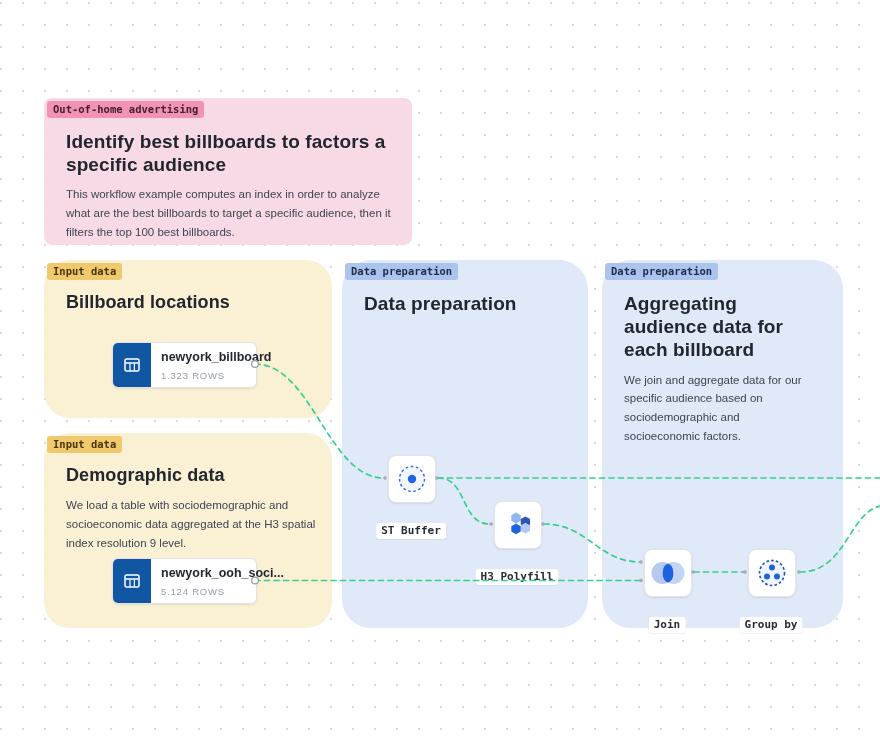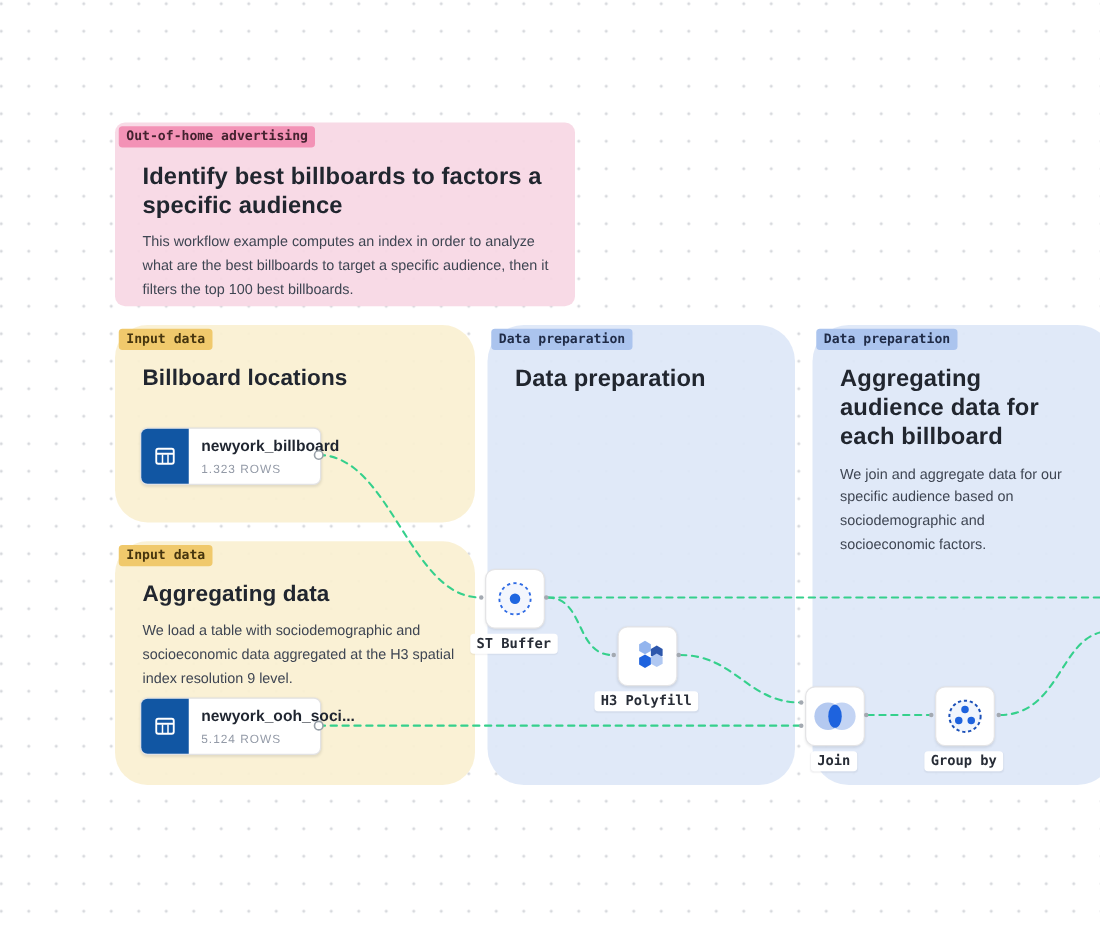--- a/index.html
+++ b/index.html
@@ -3,21 +3,21 @@
 <meta charset="utf-8">
 <style>
   html,body{margin:0;padding:0;background:#ffffff;}
   #canvas{
     position:relative;width:880px;height:740px;overflow:hidden;
     font-family:"Liberation Sans",sans-serif;
     background-color:#ffffff;
     background-image:radial-gradient(circle,rgba(110,116,132,.28) 1px,transparent 1.4px);
     background-size:22px 22px;background-position:12px 14px;
   }
-  .panel{position:absolute;border-radius:8px;z-index:1;margin-left:48px;}
+  .panel{position:absolute;border-radius:8px;z-index:1;}
   .panel-pink{background:rgba(248,215,228,.93);}
   .panel-yellow{background:rgba(250,240,210,.93);border-radius:26px;}
   .panel-blue{background:rgba(222,231,247,.93);border-radius:29px;}
   .tag{
     position:absolute;top:3px;left:3px;
     font-family:"DejaVu Sans Mono",monospace;font-size:10.5px;font-weight:700;
     padding:2px 6px 3px;border-radius:3px;white-space:nowrap;
   }
   .tag-pink{background:#f392b6;color:#43222f;}
   .tag-yellow{background:#f0c96c;color:#46350e;}
@@ -42,20 +42,21 @@
   .step-node{
     position:absolute;z-index:2;width:46px;height:46px;background:#fff;
     border:1px solid #e4e4e6;border-radius:8px;box-shadow:0 1px 2px rgba(30,35,50,.10);
     display:flex;align-items:center;justify-content:center;
   }
   .step-label{
     position:absolute;z-index:2;transform:translateX(-50%);
     font-family:"DejaVu Sans Mono",monospace;font-size:11px;font-weight:600;color:#272c36;
     background:#ffffff;border-radius:3px;padding:1px 5px 2px;white-space:nowrap;
     box-shadow:0 1px 1px rgba(30,35,50,.06);
+    margin-top:16px;
   }
   #edges{position:absolute;left:0;top:0;z-index:3;pointer-events:none;}
 </style>
 </head>
 <body>
 
 <div id="canvas">
 
   <div class="panel panel-pink" style="left:44px;top:98px;width:368px;height:147px;">
     <span class="tag tag-pink">Out-of-home advertising</span>
@@ -68,21 +69,21 @@
   <div class="panel panel-yellow" style="left:44px;top:260px;width:288px;height:158px;">
     <span class="tag tag-yellow">Input data</span>
     <div class="pad">
       <div class="note-title" style="font-size:18px;">Billboard locations</div>
     </div>
   </div>
 
   <div class="panel panel-yellow" style="left:44px;top:433px;width:288px;height:195px;">
     <span class="tag tag-yellow">Input data</span>
     <div class="pad">
-      <div class="note-title" style="font-size:18px;">Aggregating data</div>
+      <div class="note-title" style="font-size:18px;">Demographic data</div>
       <div class="note-body" style="width:252px;">We load a table with sociodemographic and socioeconomic data aggregated at the H3 spatial index resolution 9 level.</div>
     </div>
   </div>
 
   <div class="panel panel-blue" style="left:342px;top:260px;width:246px;height:368px;">
     <span class="tag tag-blue">Data preparation</span>
     <div class="pad">
       <div class="note-title" style="font-size:19px;">Data preparation</div>
     </div>
   </div>

